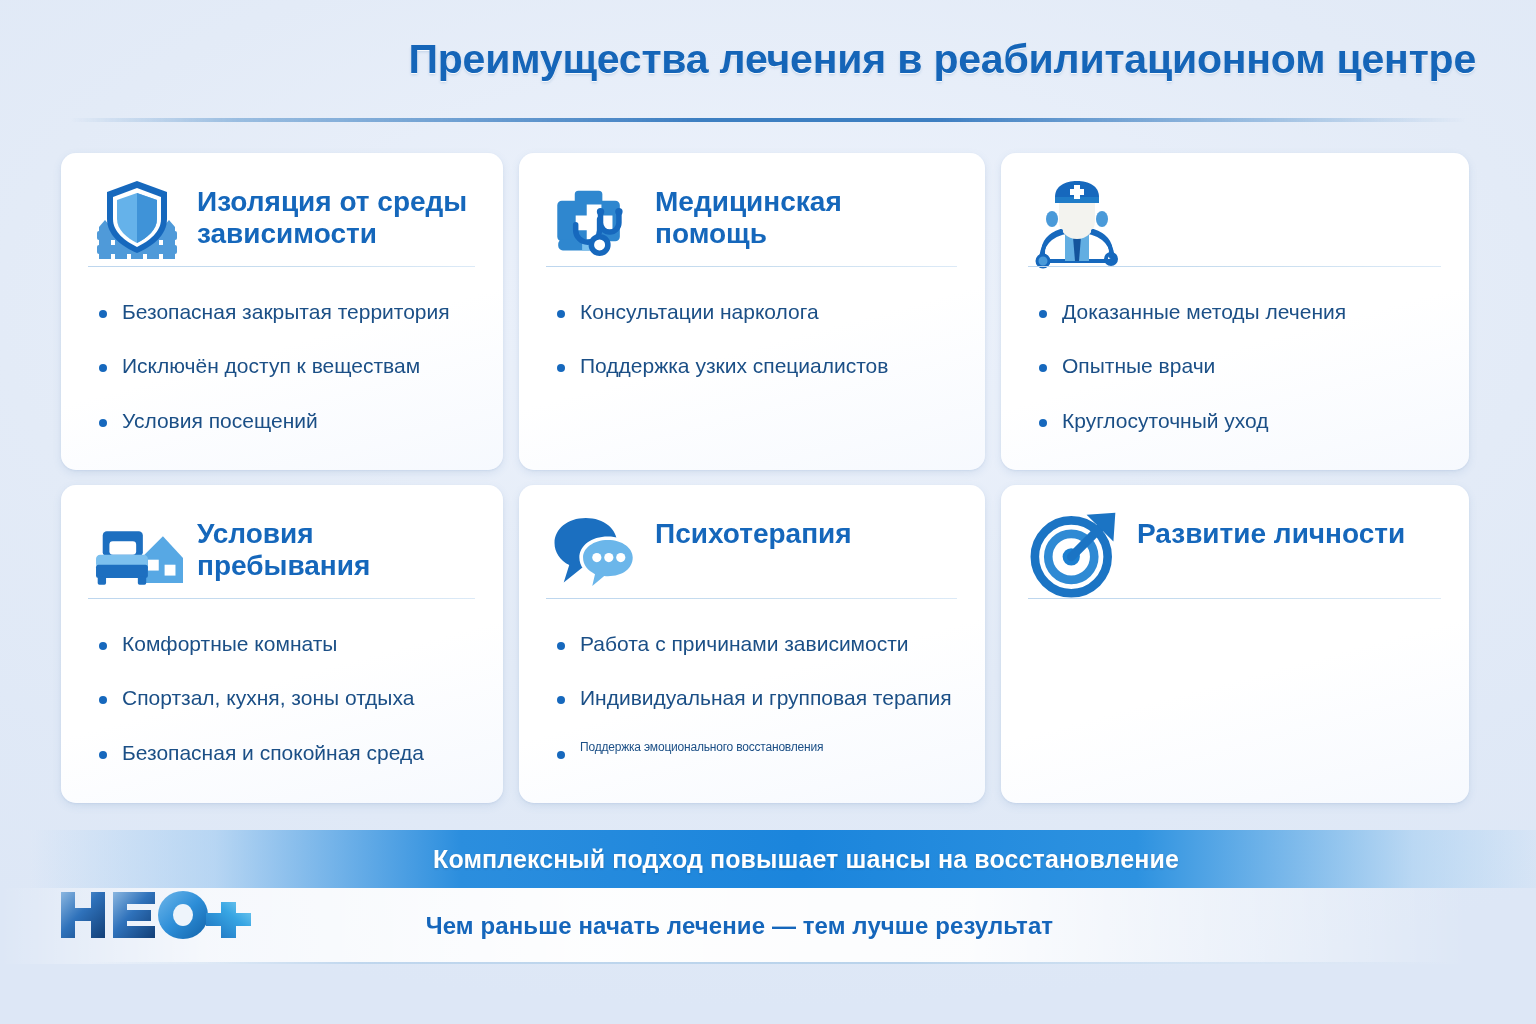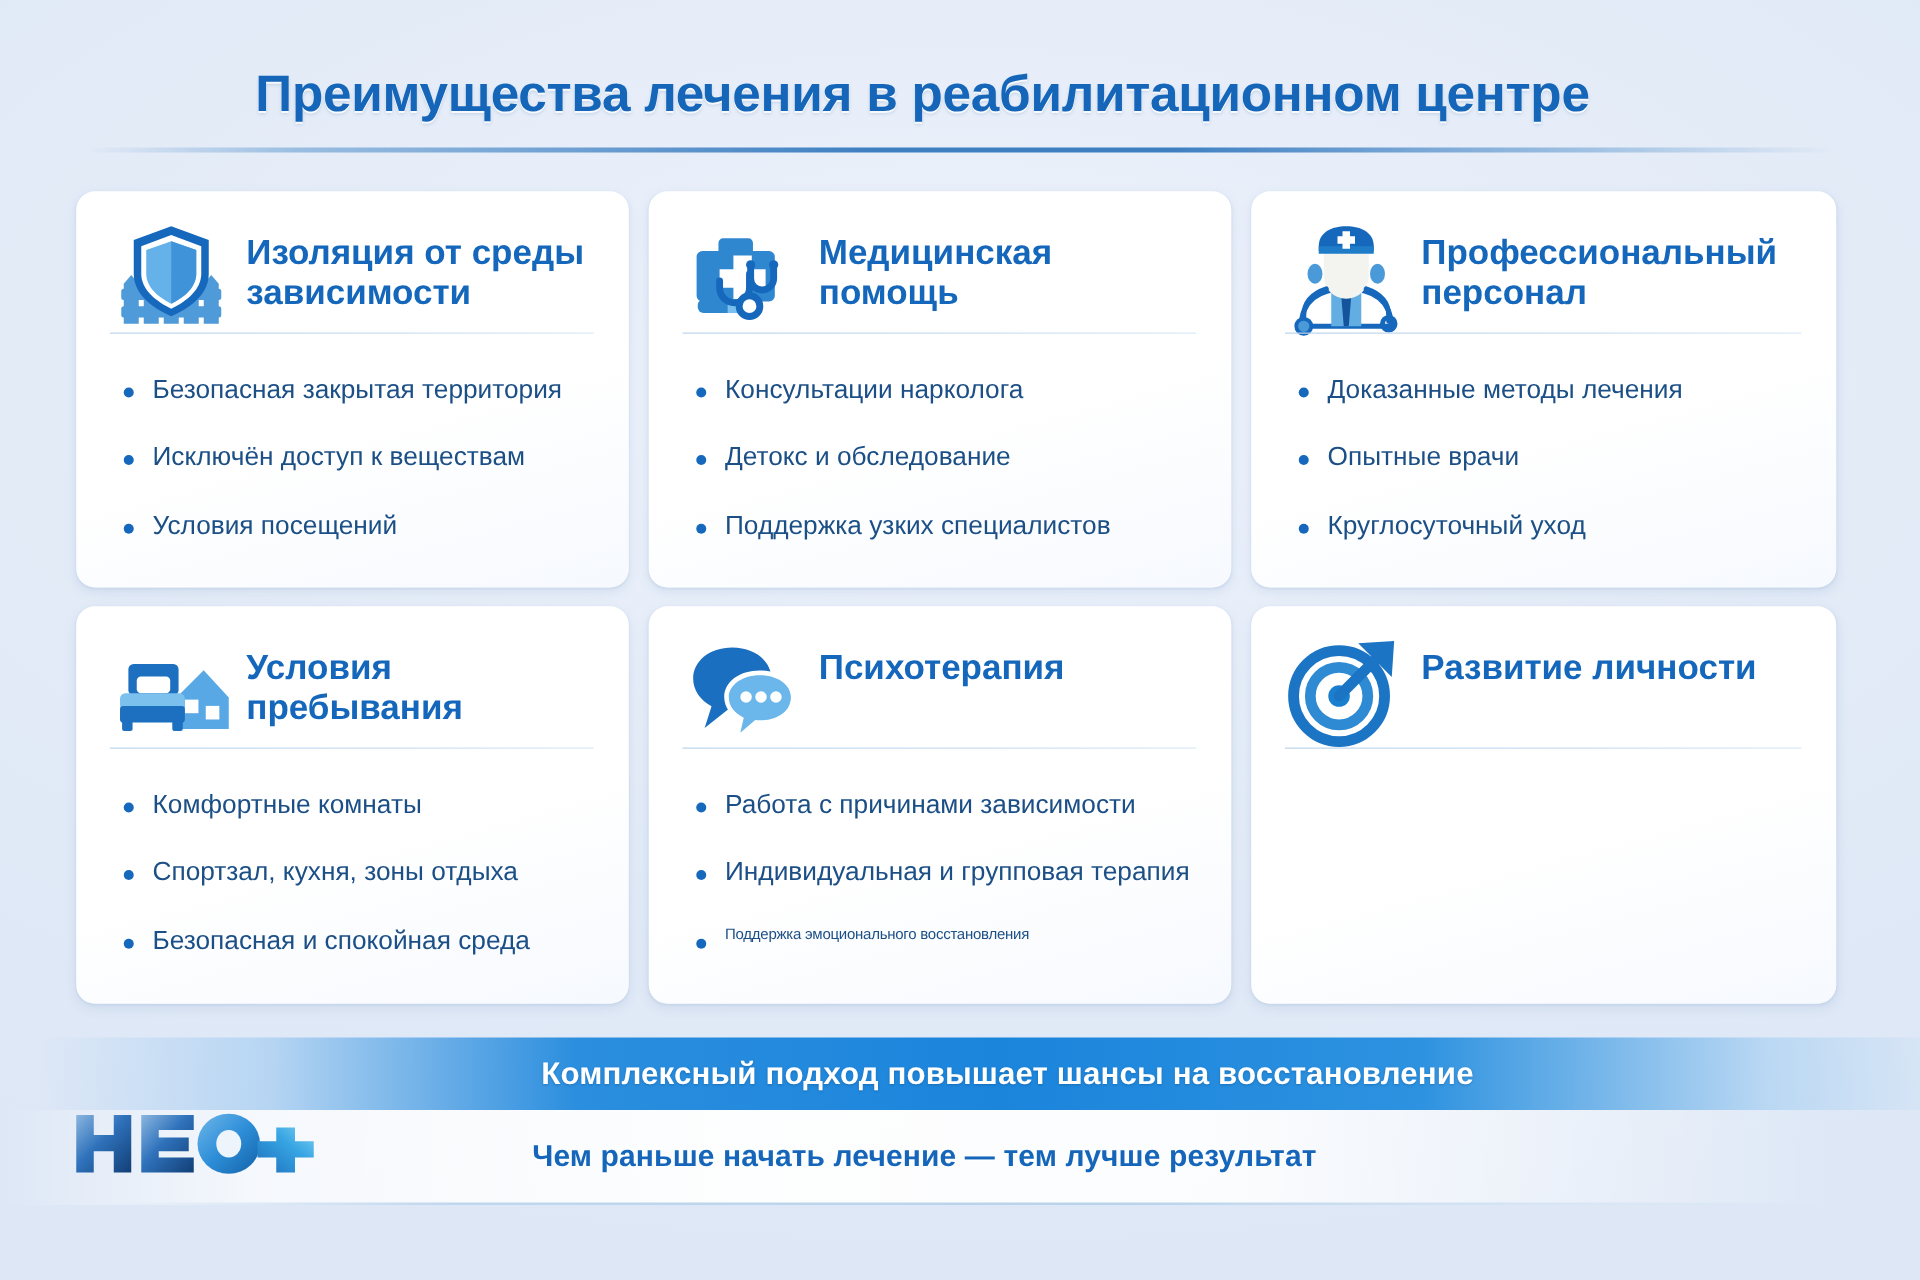--- a/index.html
+++ b/index.html
@@ -13,24 +13,24 @@
     font-family: "Liberation Sans", "DejaVu Sans", sans-serif;
     background:
       radial-gradient(ellipse 1400px 700px at 50% 30%, #eef3fc 0%, #e3ebf7 55%, #dde7f6 100%);
     position: relative;
     color: #15528f;
   }
 
   
   .title-wrap {
     position: absolute;
-    top: 52px;
+    top: 36px;
     left: 0;
     width: 1476px;
-    text-align: center;
+    text-align: right;
   }
   .page-title {
     font-size: 41px;
     font-weight: bold;
     color: #1565b8;
     letter-spacing: -0.2px;
     text-shadow: 0 1px 0 rgba(255,255,255,0.85), 0 2px 3px rgba(30,90,160,0.18);
     margin: 0;
     line-height: 1.15;
   }
@@ -277,21 +277,20 @@
           </g>
         </svg>
       </div>
       <div class="card-title">Медицинская помощь</div>
       <div class="card-rule">
           <i></i>
         </div>
     </div>
     <ul class="bullets">
       <li>Консультации нарколога</li>
-      <li>Детокс и обследование</li>
       <li>Поддержка узких специалистов</li>
     </ul>
   </div>
 
   <div class="card">
     <div class="card-head">
       <div class="card-icon">
         <svg viewBox="0 0 92 92">
           <g>
             <path d="M10 86 c0-20 14-30 36-30 s36 10 36 30 z" fill="#ffffff" stroke="#1668bd" stroke-width="4"></path>
@@ -304,21 +303,20 @@
             <path d="M24 22 c0-11 10-16 22-16 s22 5 22 16 v4 h-44 z" fill="#1668bd"></path>
             <path d="M24 22 h44 v6 h-44 z" fill="#1f7cc8"></path>
             <path d="M43 10 h6 v4 h4 v6 h-4 v4 h-6 v-4 h-4 v-6 h4 z" fill="#ffffff"></path>
             <path d="M30 56 c-12 4 -18 12 -18 22 v6" fill="none" stroke="#1668bd" stroke-width="4" stroke-linecap="round"></path>
             <path d="M62 56 c12 4 18 12 18 22 v4" fill="none" stroke="#1668bd" stroke-width="4" stroke-linecap="round"></path>
             <circle cx="12" cy="86" r="6" fill="#4a9ad9" stroke="#1668bd" stroke-width="3"></circle>
             <circle cx="80" cy="84" r="5" fill="none" stroke="#1668bd" stroke-width="4"></circle>
           </g>
         </svg>
       </div>
-      <div class="card-title">Профессиональный персонал</div>
       <div class="card-rule">
           <i></i>
         </div>
     </div>
     <ul class="bullets">
       <li>Доказанные методы лечения</li>
       <li>Опытные врачи</li>
       <li>Круглосуточный уход</li>
     </ul>
   </div>

